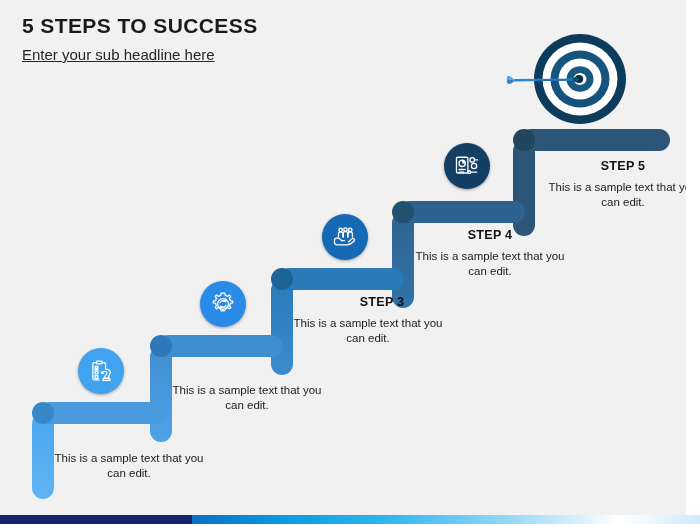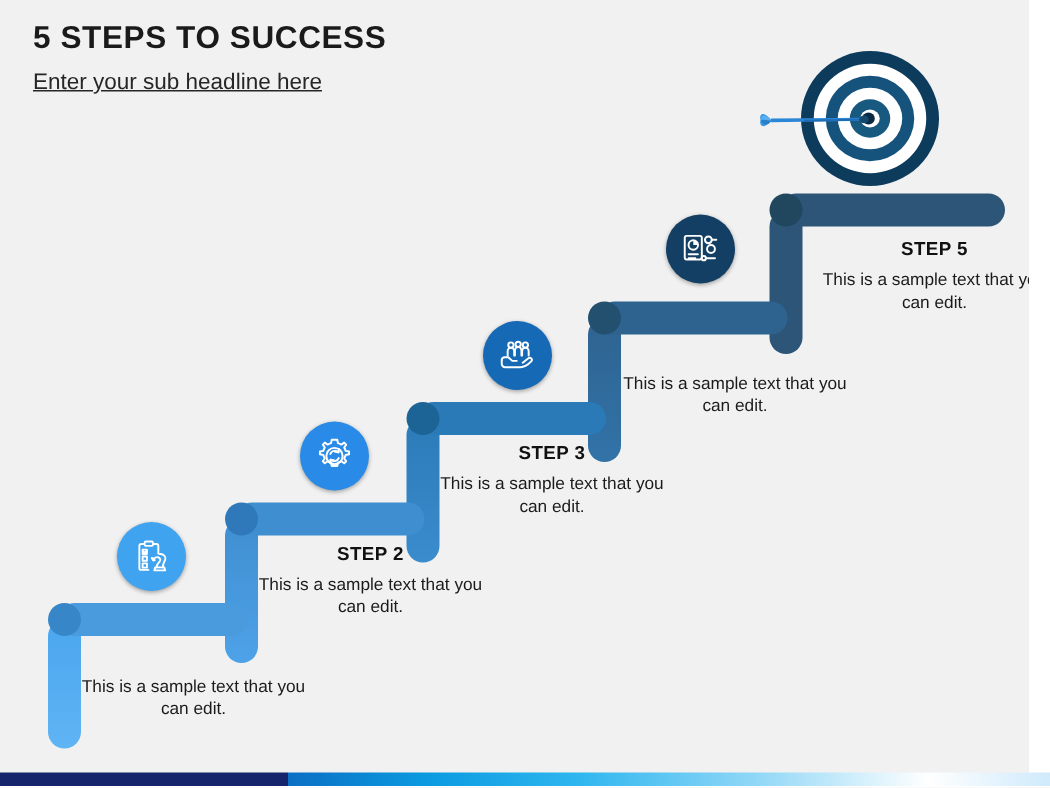--- a/index.html
+++ b/index.html
@@ -119,40 +119,41 @@
         <circle cx="16.5" cy="7.5" r="2"></circle>
         <circle cx="22" cy="8" r="2"></circle>
         <path d="M8.5 16 v-3.4 a2.5 2.5 0 0 1 5 0 V16"></path>
         <path d="M14 16 v-3.9 a2.5 2.5 0 0 1 5 0 V16"></path>
         <path d="M19.5 16 v-3.4 a2.5 2.5 0 0 1 5 0 V16"></path>
         <path d="M4 19.5 a2.2 2.2 0 0 1 2.2-2.2 H9 l3 2.8 h3.4"></path>
         <path d="M4 19.5 v2.8 a2.6 2.6 0 0 0 2.6 2.6 h11.6 c3.4 0 6.2-2.2 8.4-4.6 a1.6 1.6 0 0 0-2.3-2.2 l-4.3 3.4"></path>
       </g>
     </svg>
   </div>
+  <div class="step-label" style="left:415px;top:228px;width:150px;">STEP 4</div>
   <div class="step-desc" style="left:415px;top:249px;">This is a sample text that you can edit.</div>
 
   <div class="step">
     <div class="riser" style="left:271px;top:279px;height:96px;background:linear-gradient(180deg,#2b7ab8 0%,#3b8ccd 100%);"></div>
     <div class="tread" style="left:278px;top:268px;width:126px;background:#2b7ab8;"></div>
     <div class="corner" style="left:271px;top:268px;background:#1d6496;"></div>
   </div>
   <div class="icon-bubble" style="left:200px;top:281px;background:#2a8ae8;">
     <svg width="28" height="28" viewBox="0 0 32 32">
       <g fill="none" stroke="#ffffff" stroke-width="1.5" stroke-linecap="round" stroke-linejoin="round">
         <path d="M16 3.6 l2.1 0 0.5 2.6 a10.6 10.6 0 0 1 2.6 1.1 l2.2-1.5 1.5 1.5 -1.5 2.2 a10.6 10.6 0 0 1 1.1 2.6 l2.6 0.5 0 2.1 -2.6 0.5 a10.6 10.6 0 0 1-1.1 2.6 l1.5 2.2 -1.5 1.5 -2.2-1.5 a10.6 10.6 0 0 1-2.6 1.1 l-0.5 2.6 -2.1 0 -2.1 0 -0.5-2.6 a10.6 10.6 0 0 1-2.6-1.1 l-2.2 1.5 -1.5-1.5 1.5-2.2 a10.6 10.6 0 0 1-1.1-2.6 l-2.6-0.5 0-2.1 2.6-0.5 a10.6 10.6 0 0 1 1.1-2.6 l-1.5-2.2 1.5-1.5 2.2 1.5 a10.6 10.6 0 0 1 2.6-1.1 l0.5-2.6 z"></path>
         <circle cx="16" cy="16" r="6.2"></circle>
         <path d="M12.8 14.4 a3.8 3.8 0 0 1 6.2-1.3"></path>
         <path d="M19.2 17.6 a3.8 3.8 0 0 1-6.2 1.3"></path>
         <path d="M19.4 10.6 l-0.4 2.6 -2.5-0.4"></path>
         <path d="M12.6 21.4 l0.4-2.6 2.5 0.4"></path>
       </g>
     </svg>
   </div>
-  <div class="step-label" style="left:293px;top:295px;width:150px;">STEP 3</div>
+  <div class="step-label" style="left:307px;top:295px;width:150px;">STEP 3</div>
   <div class="step-desc" style="left:293px;top:316px;">This is a sample text that you can edit.</div>
 
   <div class="step">
     <div class="riser" style="left:150px;top:346px;height:96px;background:linear-gradient(180deg,#3f8ed0 0%,#4ea2e8 100%);"></div>
     <div class="tread" style="left:157px;top:335px;width:126px;background:#3f8ed0;"></div>
     <div class="corner" style="left:150px;top:335px;background:#2f79bb;"></div>
   </div>
   <div class="icon-bubble" style="left:78px;top:348px;background:#3fa3f0;">
     <svg width="27" height="27" viewBox="0 0 32 32">
       <g fill="none" stroke="#ffffff" stroke-width="1.5" stroke-linecap="round" stroke-linejoin="round">
@@ -164,21 +165,20 @@
         <rect x="8.4" y="20.8" width="3.4" height="3.4"></rect>
         <path d="M9.1 11.7 l0.9 0.9 1.6-1.8"></path>
         <path d="M17.6 26.4 h8.6 l-0.7-2.4 h-7.2 z"></path>
         <path d="M19.4 24 c0-2.4 1.4-3.4 2.4-4.6 1-1.2 0.6-2.6-0.6-3.2"></path>
         <path d="M21.2 16.2 c-1.4-0.6-3 0-3.8 1l-1.8-0.6 1.2 2 1.2-0.4"></path>
         <path d="M24.4 24 c0-3 0.8-4 1.6-5.4 0.8-1.6 0.2-3.6-1.4-4.6"></path>
         <path d="M24.6 14 c-0.8-0.5-1.9-0.7-2.9-0.5"></path>
       </g>
     </svg>
   </div>
-  <div class="step-label" style="left:172px;top:362px;width:150px;">STEP 2</div>
   <div class="step-desc" style="left:172px;top:383px;">This is a sample text that you can edit.</div>
 
   <div class="step">
     <div class="riser" style="left:32px;top:413px;height:86px;background:linear-gradient(180deg,#4ba6ee 0%,#5fb4f4 100%);"></div>
     <div class="tread" style="left:39px;top:402px;width:126px;background:#4a9ade;"></div>
     <div class="corner" style="left:32px;top:402px;background:#3787c8;"></div>
   </div>
   <div class="step-desc" style="left:54px;top:451px;">This is a sample text that you can edit.</div>
 
   <div id="target">

